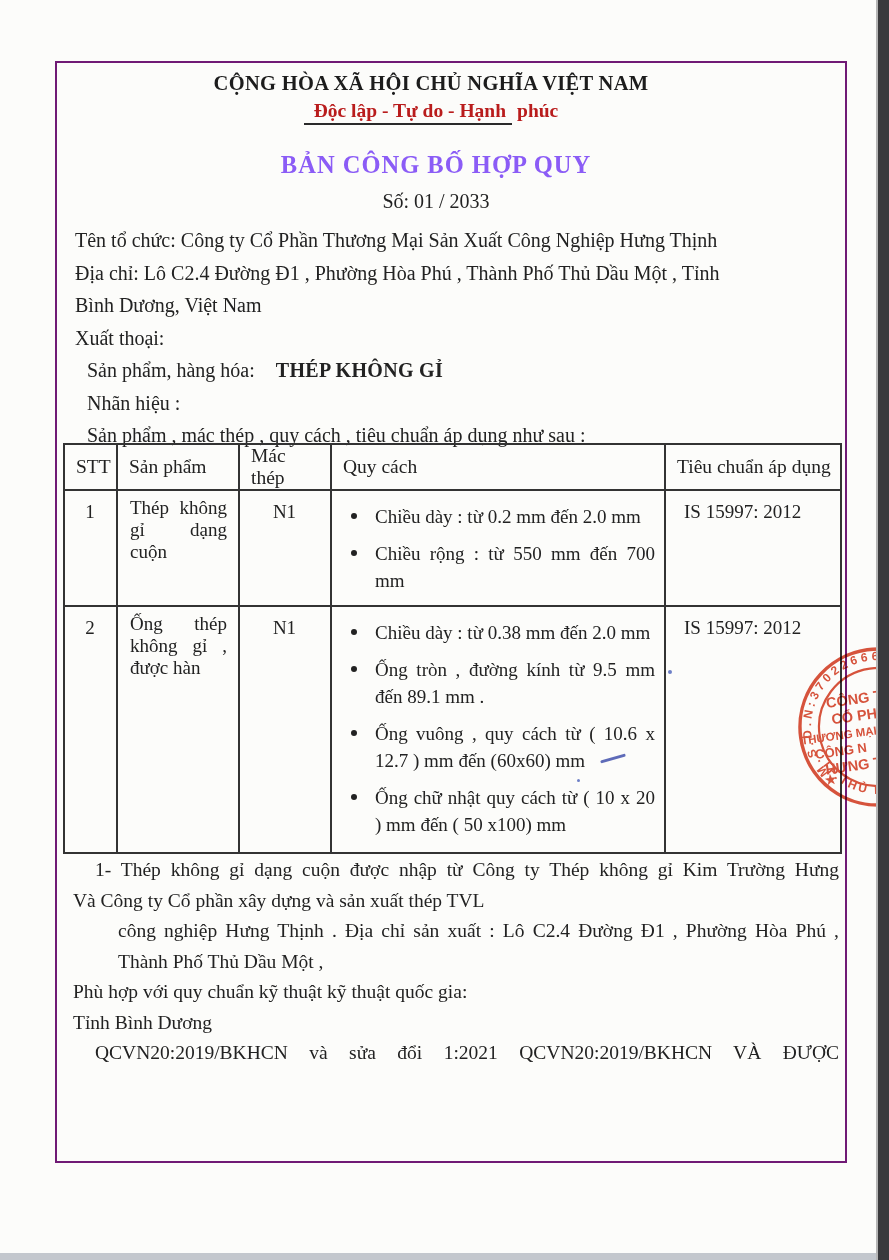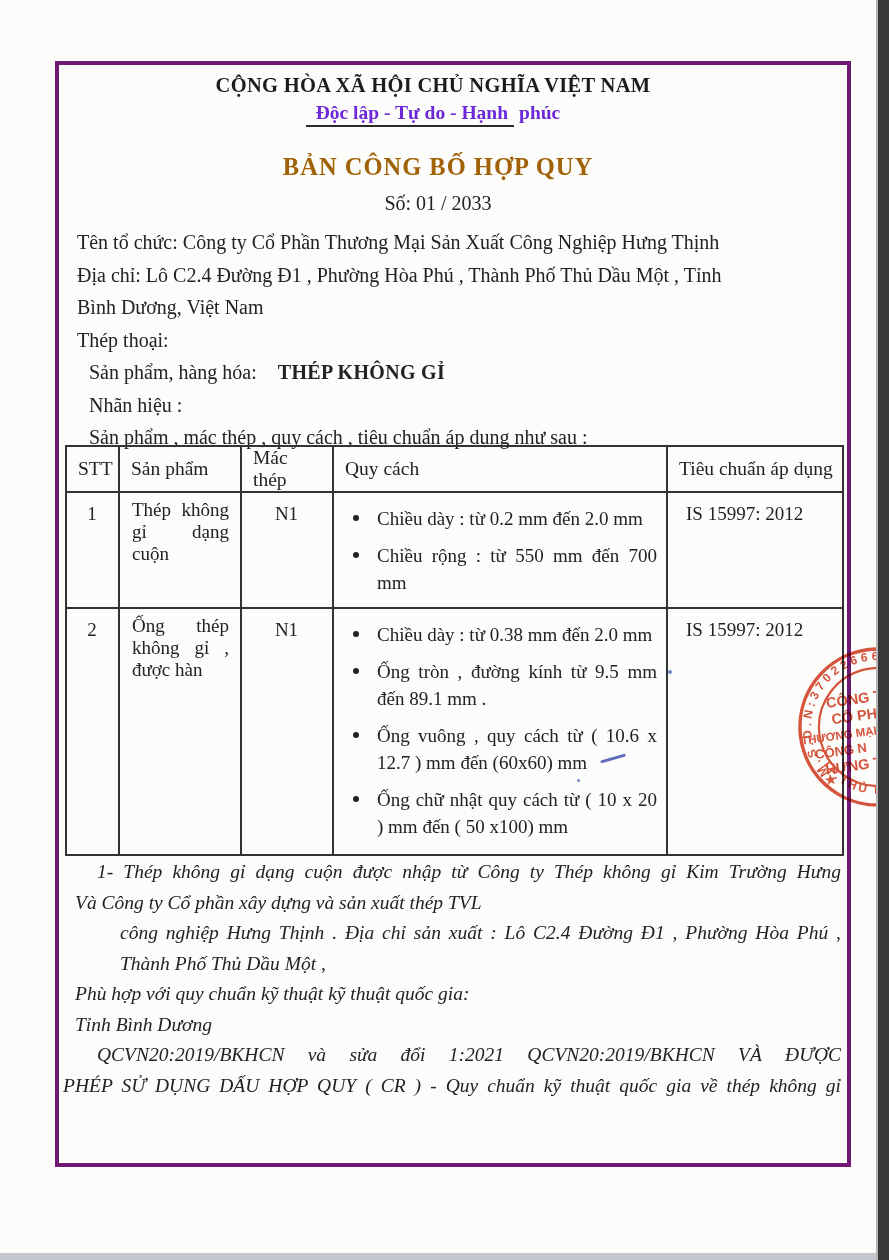--- a/index.html
+++ b/index.html
@@ -2,28 +2,28 @@
 <html><head>
 <meta charset="utf-8">
 <style>
   html,body{margin:0;padding:0;background:#ffffff;}
   .page{
     position:relative;width:889px;height:1260px;background:#fcfcfa;overflow:hidden;
     font-family:"Liberation Serif","DejaVu Serif",serif;color:#222;
   }
   .frame{
     position:absolute;left:55px;top:61px;width:788px;height:1098px;
-    border:4px solid #701a75;background:transparent;
+    border:2px solid #701a75;background:transparent;
   }
   
   .nat-title{position:absolute;left:0;right:40px;top:9px;text-align:center;font-weight:bold;font-size:20.5px;letter-spacing:.3px;color:#1c1c1c;}
-  .motto{position:absolute;left:0;right:40px;top:37px;text-align:center;font-weight:bold;font-size:19.5px;color:#6d28d9;}
+  .motto{position:absolute;left:0;right:40px;top:37px;text-align:center;font-weight:bold;font-size:19.5px;color:#b91c1c;}
   .motto-u{border-bottom:2px solid #2a2a2a;padding:0 6px 2px 10px;}
   .motto-tail{margin-left:5px;}
-  .doc-title{position:absolute;left:0;right:30px;top:88px;text-align:center;font-weight:bold;font-size:24.5px;letter-spacing:1px;color:#a16207;}
+  .doc-title{position:absolute;left:0;right:30px;top:88px;text-align:center;font-weight:bold;font-size:24.5px;letter-spacing:1px;color:#8b5cf6;}
   .doc-no{position:absolute;left:0;right:30px;top:127px;text-align:center;font-size:20px;}
   
   .info{position:absolute;left:18px;top:161px;width:748px;font-size:20px;line-height:32.5px;}
   .info .pad{padding-left:12px;}
   .prod-val{font-weight:bold;margin-left:21px;letter-spacing:.3px;}
   
   table.spec{
     position:absolute;left:6px;top:380px;width:777px;border-collapse:collapse;table-layout:fixed;
     font-size:19px;
   }
@@ -34,21 +34,21 @@
   td{padding-top:10px;}
   td.prod{padding:6px 11px 0 12px;text-align:justify;}
   td.std{padding:10px 6px 0 18px;}
   tr.r1 td{height:92px;}
   tr.r2 td{height:234px;}
   ul.specs{margin:2px 0 0 0;padding:0 8px 0 42px;list-style:none;}
   ul.specs li{position:relative;text-align:justify;margin-bottom:10px;line-height:27px;}
   ul.specs li::before{content:"";position:absolute;left:-24px;top:10px;width:6px;height:6px;border-radius:50%;background:#222;}
   
   .notes{position:absolute;left:16px;top:792px;width:766px;font-size:19.5px;line-height:30.5px;}
-  .n-line{white-space:normal;font-style:italic;}
+  .n-line{white-space:normal;}
   .ind1{padding-left:22px;}
   .ind2{padding-left:45px;}
   .out{margin-left:-12px;}
   .stretch{text-align:justify;text-align-last:justify;}
   
   .stamp{position:absolute;left:768px;top:617px;width:220px;height:220px;opacity:.92;mix-blend-mode:multiply;z-index:20;}
   
   .right-band{position:absolute;right:0;top:0;width:11px;height:1260px;background:#3a3a3d;border-left:2px solid #b5b5b5;z-index:30;}
   .bottom-band{position:absolute;left:0;bottom:0;width:889px;height:7px;background:#c3c7cd;z-index:29;}
   .ink-dot{position:absolute;border-radius:50%;background:#3d55b5;opacity:.75;z-index:10;}
@@ -65,21 +65,21 @@
     <div class="motto">
       <span class="motto-u">Độc lập - Tự do - Hạnh</span><span class="motto-tail">phúc</span>
     </div>
     <div class="doc-title">BẢN CÔNG BỐ HỢP QUY</div>
     <div class="doc-no">Số: 01 / 2033</div>
 
     <div class="info">
       <div>Tên tổ chức: Công ty Cổ Phần Thương Mại Sản Xuất Công Nghiệp Hưng Thịnh</div>
       <div>Địa chỉ: Lô C2.4 Đường Đ1 , Phường Hòa Phú , Thành Phố Thủ Dầu Một , Tỉnh</div>
       <div>Bình Dương, Việt Nam</div>
-      <div>Thép thoại:</div>
+      <div>Xuất thoại:</div>
       <div class="pad">
         <span>Sản phẩm, hàng hóa:</span><span class="prod-val">THÉP KHÔNG GỈ</span>
       </div>
       <div class="pad">Nhãn hiệu :</div>
       <div class="pad">Sản phẩm , mác thép , quy cách , tiêu chuẩn áp dụng như sau :</div>
     </div>
 
     <table class="spec">
       <colgroup>
         <col class="col0">
@@ -126,21 +126,20 @@
       </table>
 
     <div class="notes">
       <div class="n-line ind1 stretch">1- Thép không gỉ dạng cuộn được nhập từ Công ty Thép không gỉ Kim Trường Hưng</div>
       <div class="n-line">Và Công ty Cổ phần xây dựng và sản xuất thép TVL</div>
       <div class="n-line ind2 stretch">công nghiệp Hưng Thịnh . Địa chỉ sản xuất : Lô C2.4 Đường Đ1 , Phường Hòa Phú ,</div>
       <div class="n-line ind2">Thành Phố Thủ Dầu Một ,</div>
       <div class="n-line">Phù hợp với quy chuẩn kỹ thuật kỹ thuật quốc gia:</div>
       <div class="n-line">Tỉnh Bình Dương</div>
       <div class="n-line ind1 stretch">QCVN20:2019/BKHCN và sửa đổi 1:2021 QCVN20:2019/BKHCN VÀ ĐƯỢC</div>
-      <div class="n-line out stretch">PHÉP SỬ DỤNG DẤU HỢP QUY ( CR ) - Quy chuẩn kỹ thuật quốc gia về thép không gỉ</div>
     </div>
 
   </div>
 
   <svg class="stamp" viewBox="0 0 220 220" width="220" height="220">
     <defs>
       <path id="arcTop" d="M 55.1 148.4 A 67 67 0 1 1 173 87.1"></path>
       <path id="arcBottom" d="M 49.3 138.3 A 67 67 0 0 0 170.7 138.3"></path>
     </defs>
     <g transform="rotate(-8 110 110)" fill="none" stroke="#d6452c">

